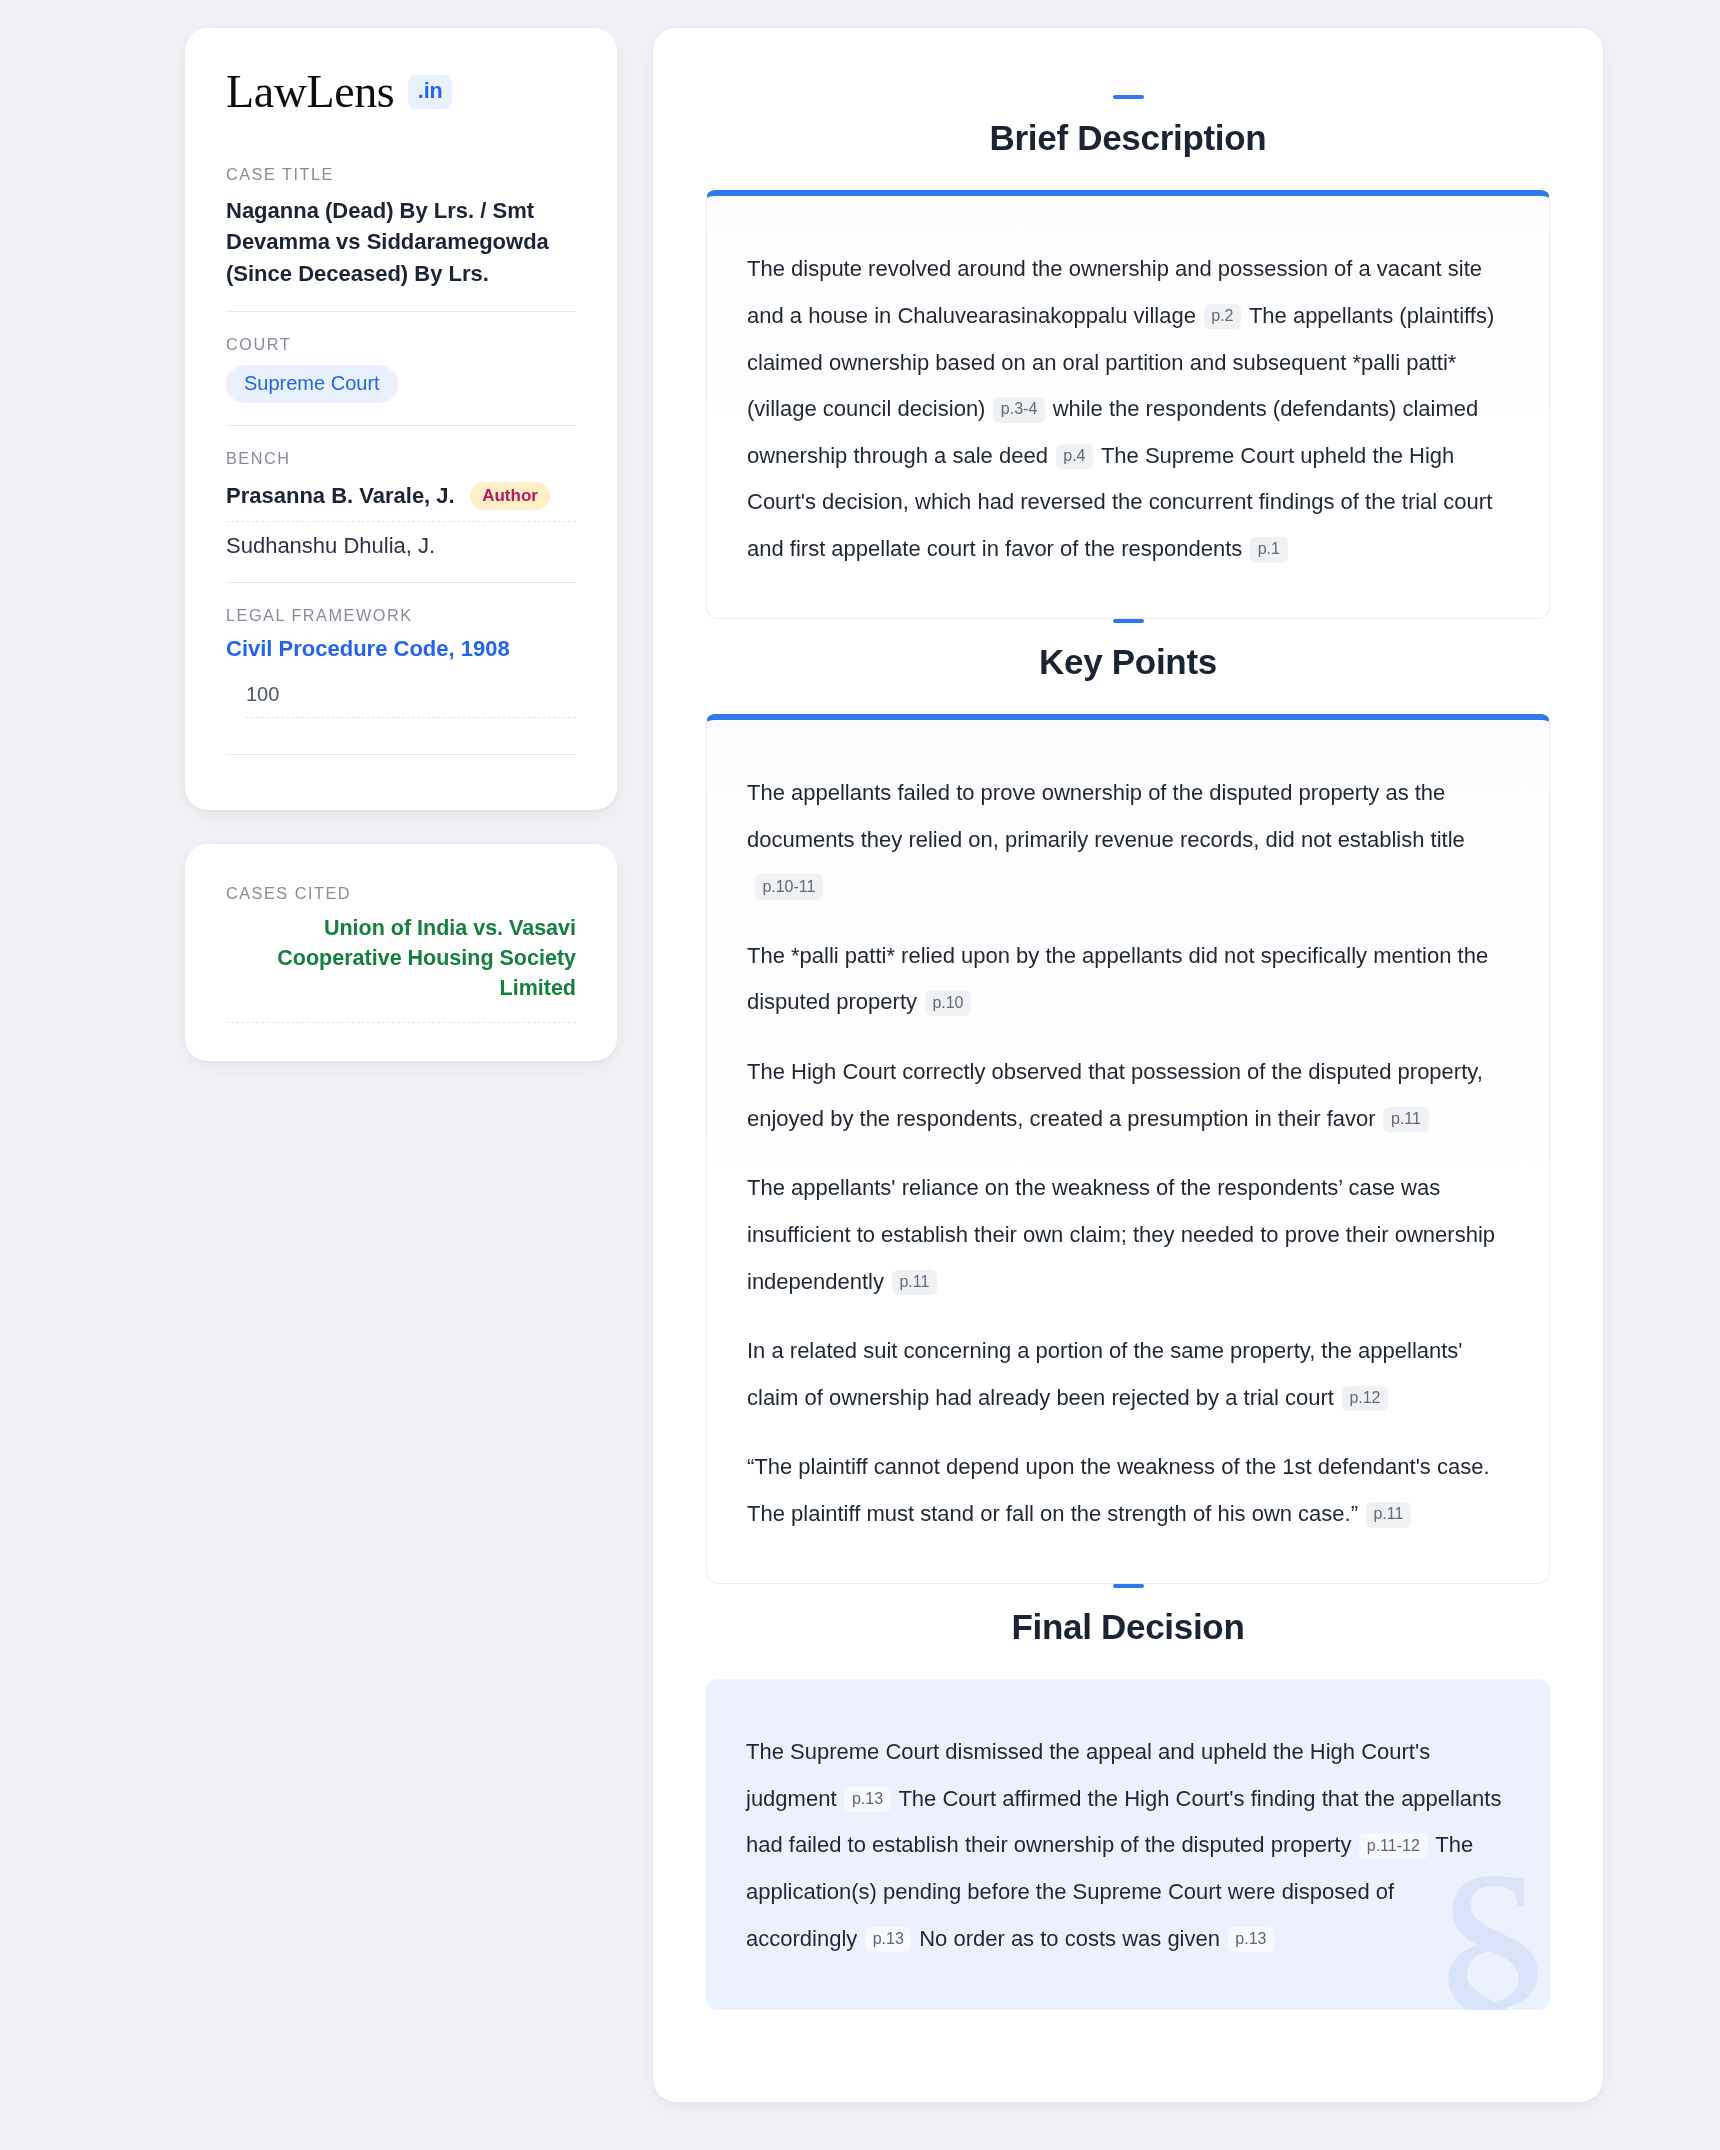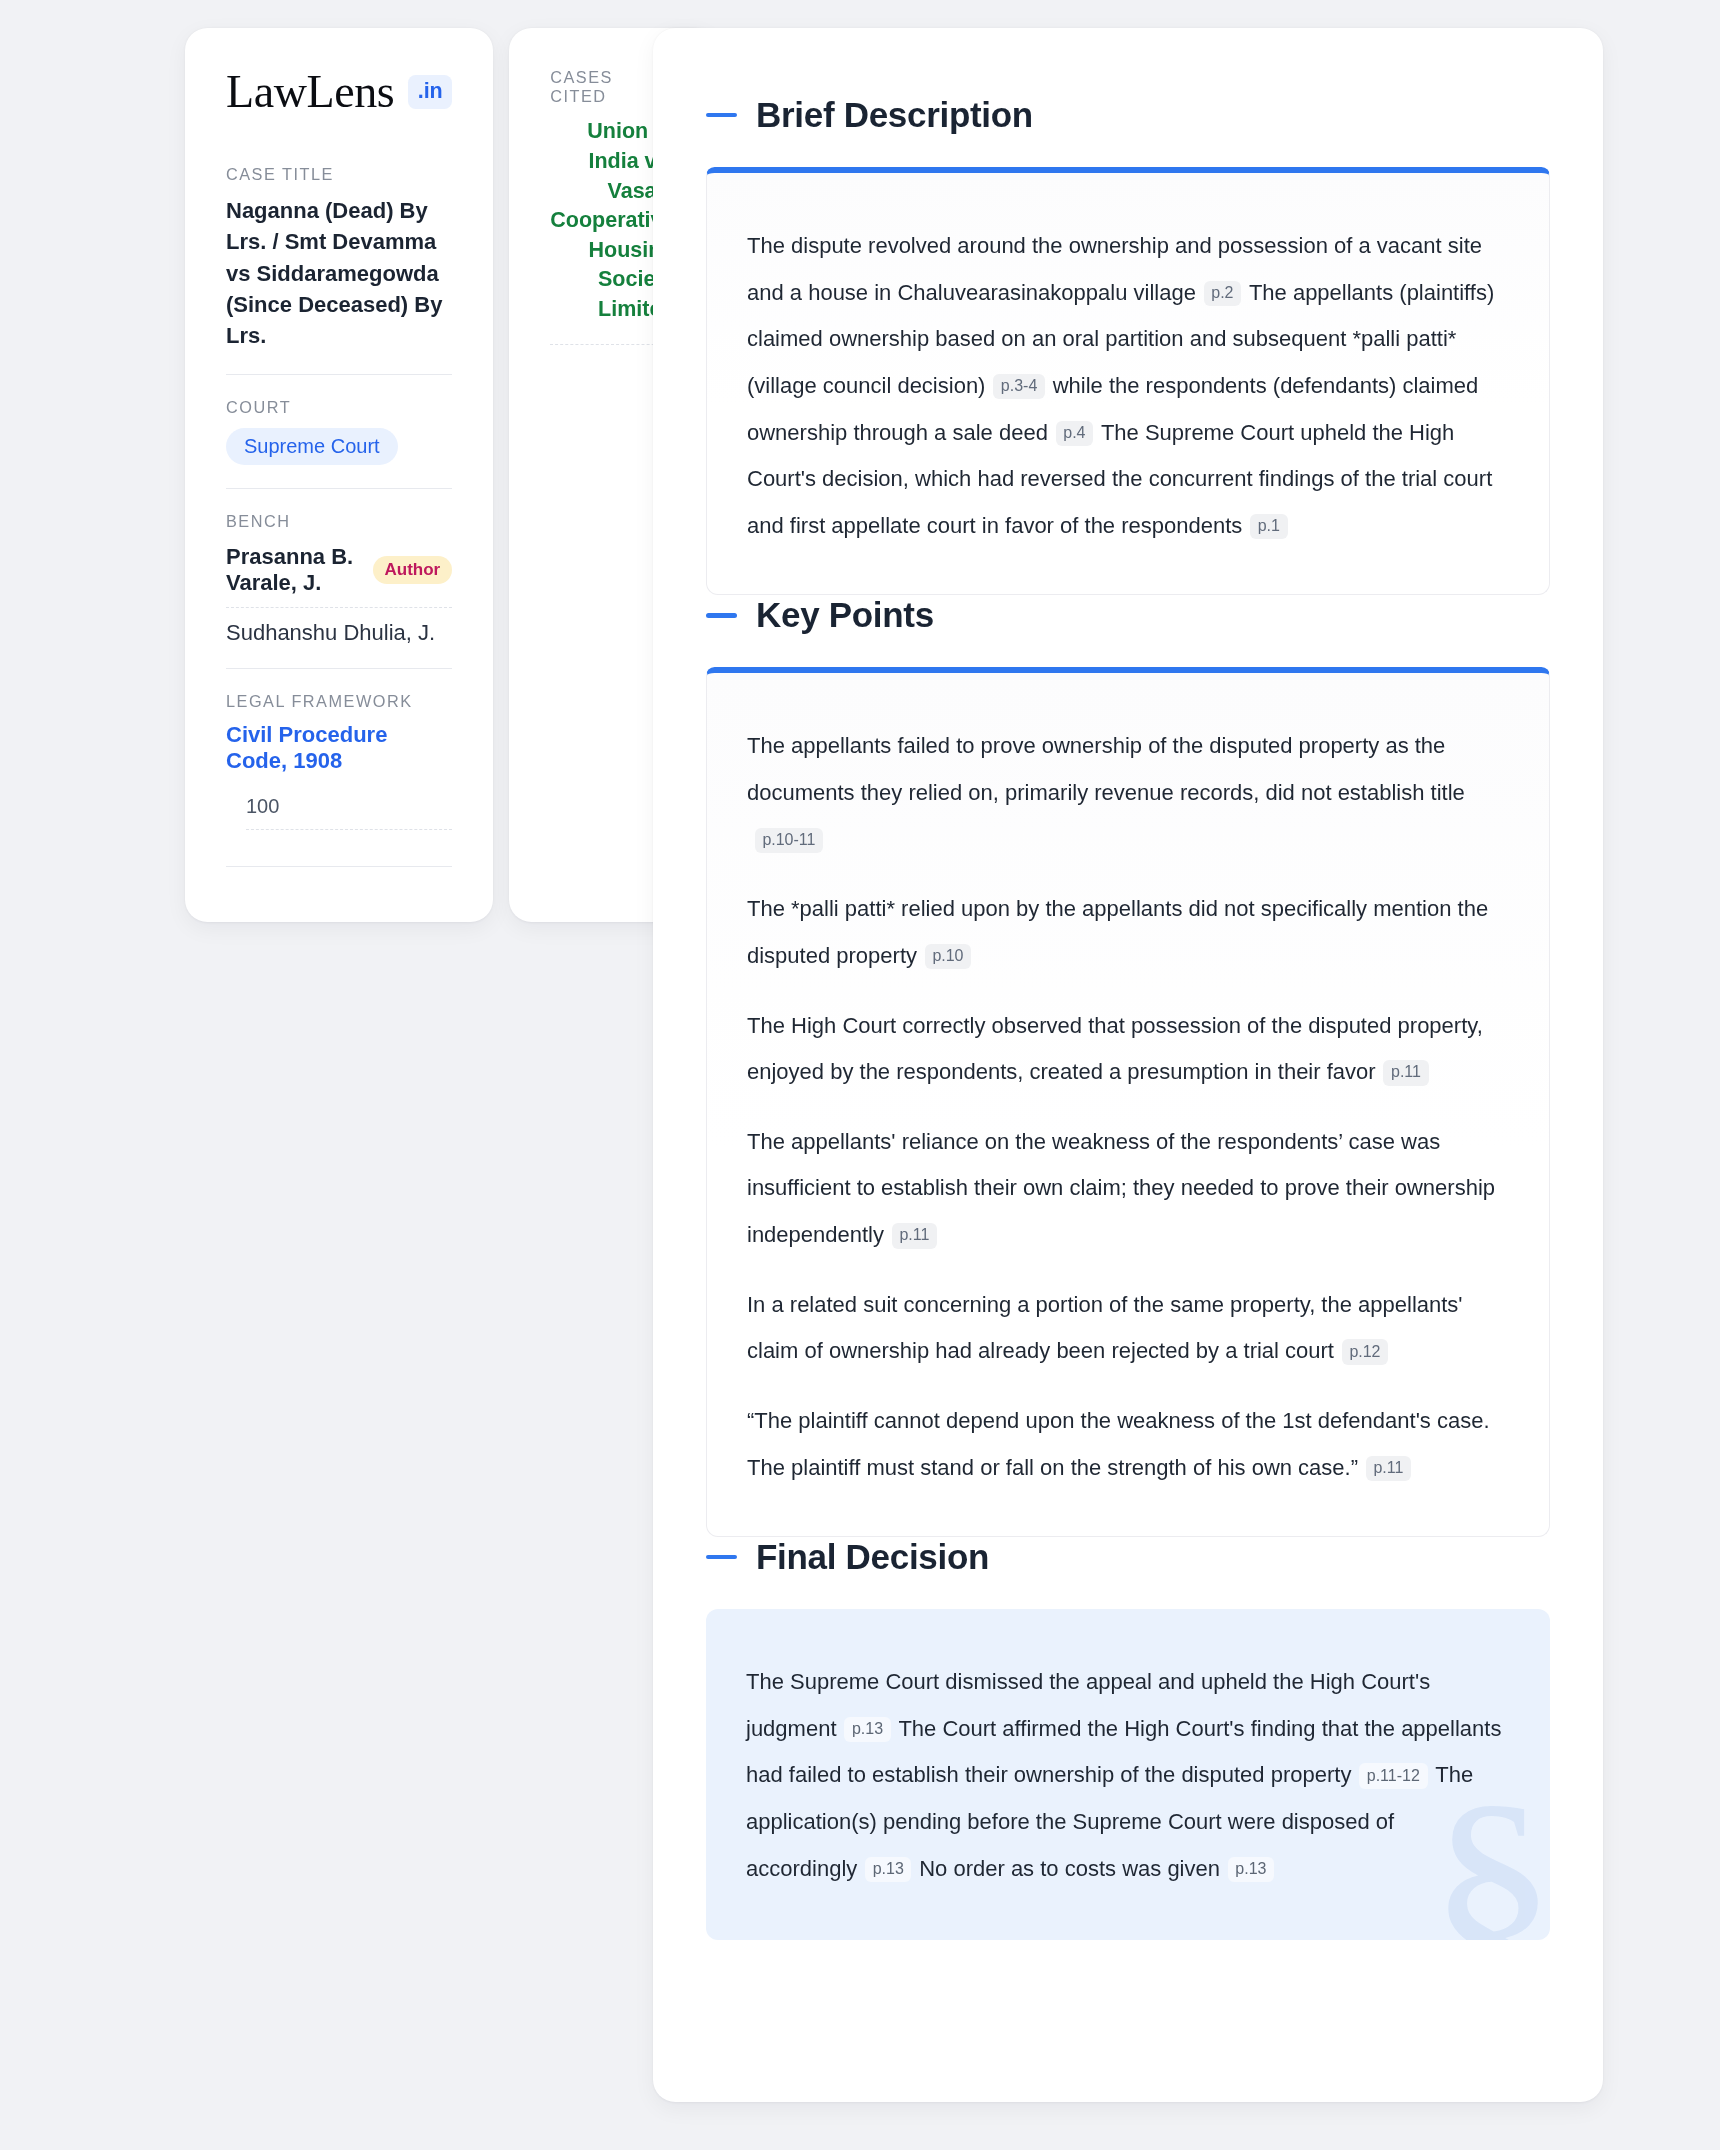--- a/index.html
+++ b/index.html
@@ -19,22 +19,22 @@
     align-items: flex-start;
     padding: 28px 0 0 0;
     gap: 36px;
   }
 
   
   .sidebar {
     width: 432px;
     margin-left: 185px;
     display: flex;
-    flex-direction: row;
-    gap: 16px;
+    flex-direction: column;
+    gap: 34px;
     flex: 0 0 auto;
   }
 
   .card {
     background: #ffffff;
     border-radius: 22.4px;
     box-shadow: 0 0.9px 2.6px rgba(16,24,40,.05), 0 6.9px 22.4px rgba(16,24,40,.05);
   }
 
   .sidebar-card { padding: 41px 41px 33px 41px; }
@@ -159,20 +159,21 @@
     min-height: 2074px;
   }
 
   .section + .section { }
 
   .section-head {
     display: flex;
     align-items: center;
     gap: 19px;
     margin-bottom: 32px;
+    flex-direction: column;
   }
   .head-dash {
     width: 31px;
     height: 4.3px;
     background: #2f77ef;
     border-radius: 2.6px;
     flex: 0 0 auto;
   }
   .section-title {
     font-size: 35px;

